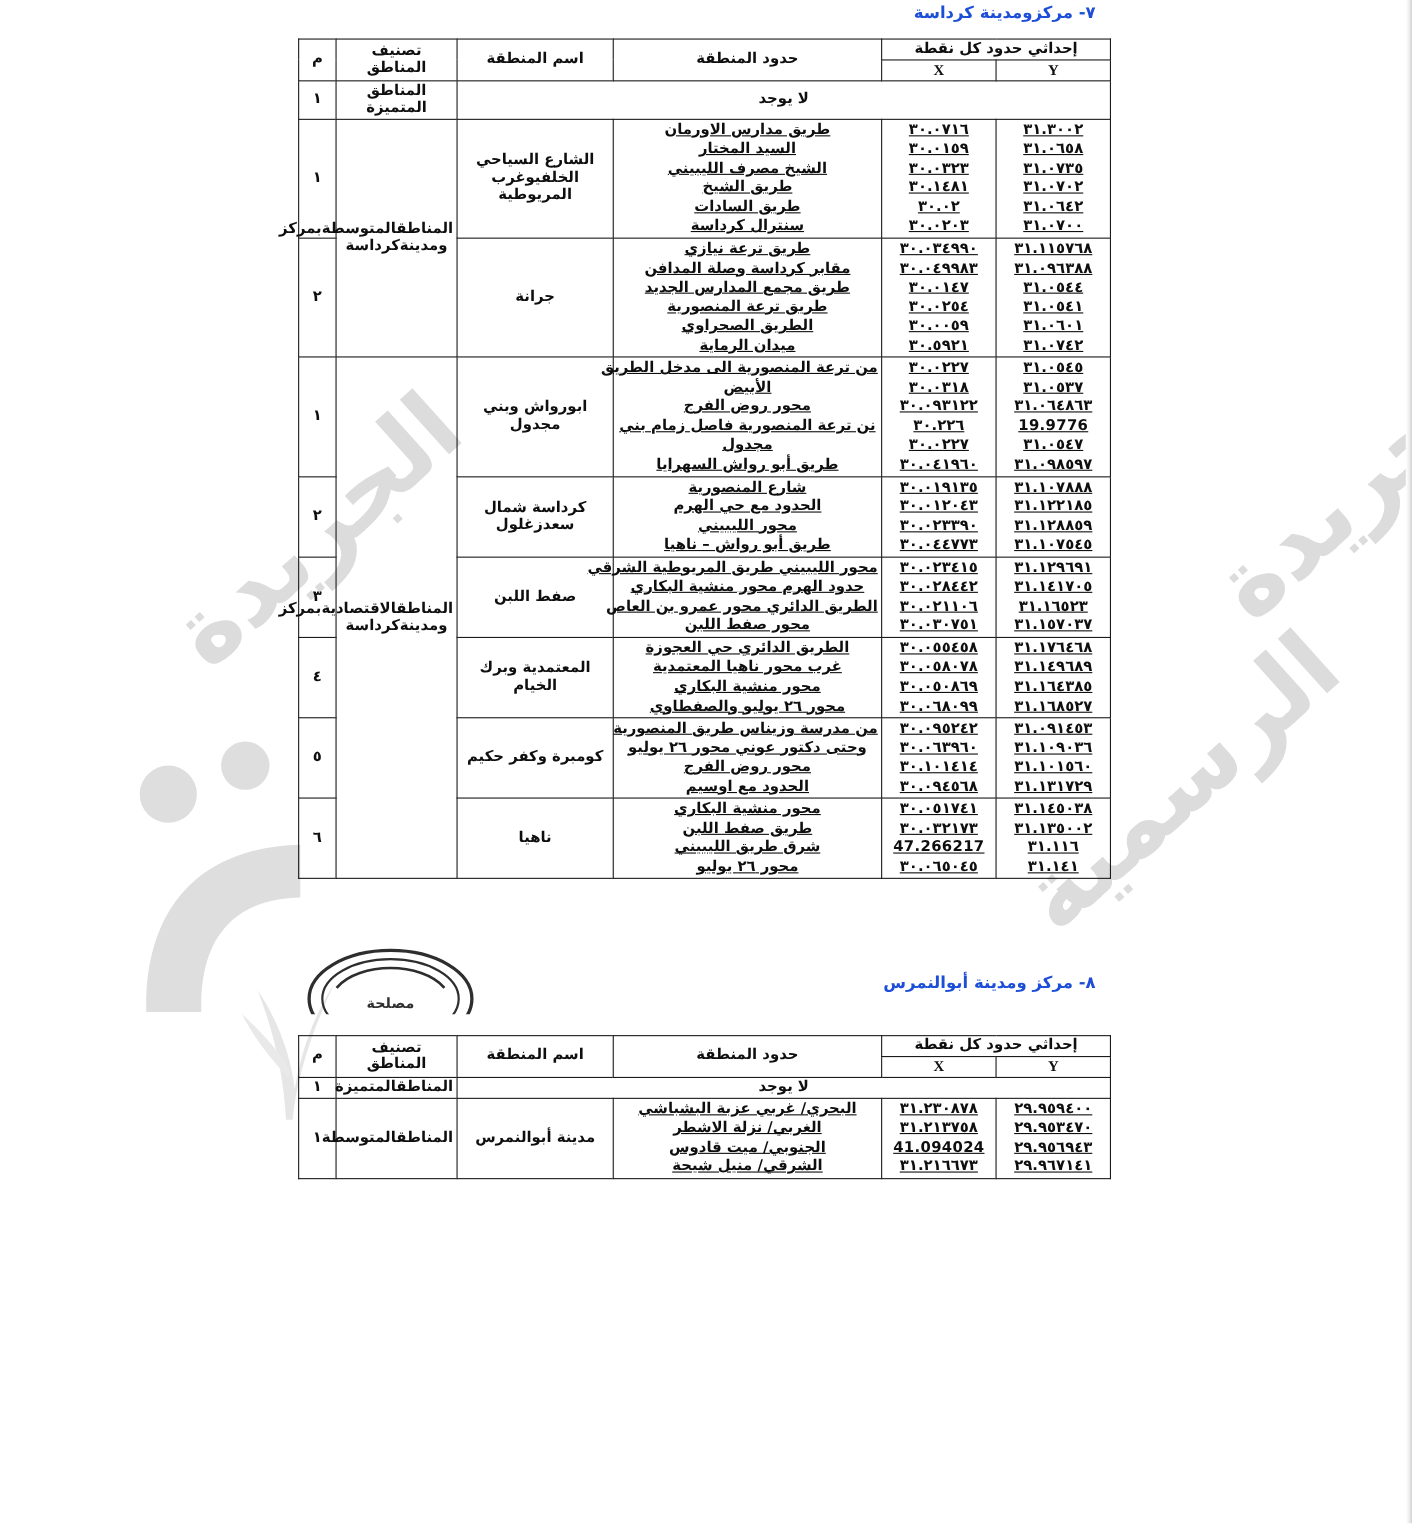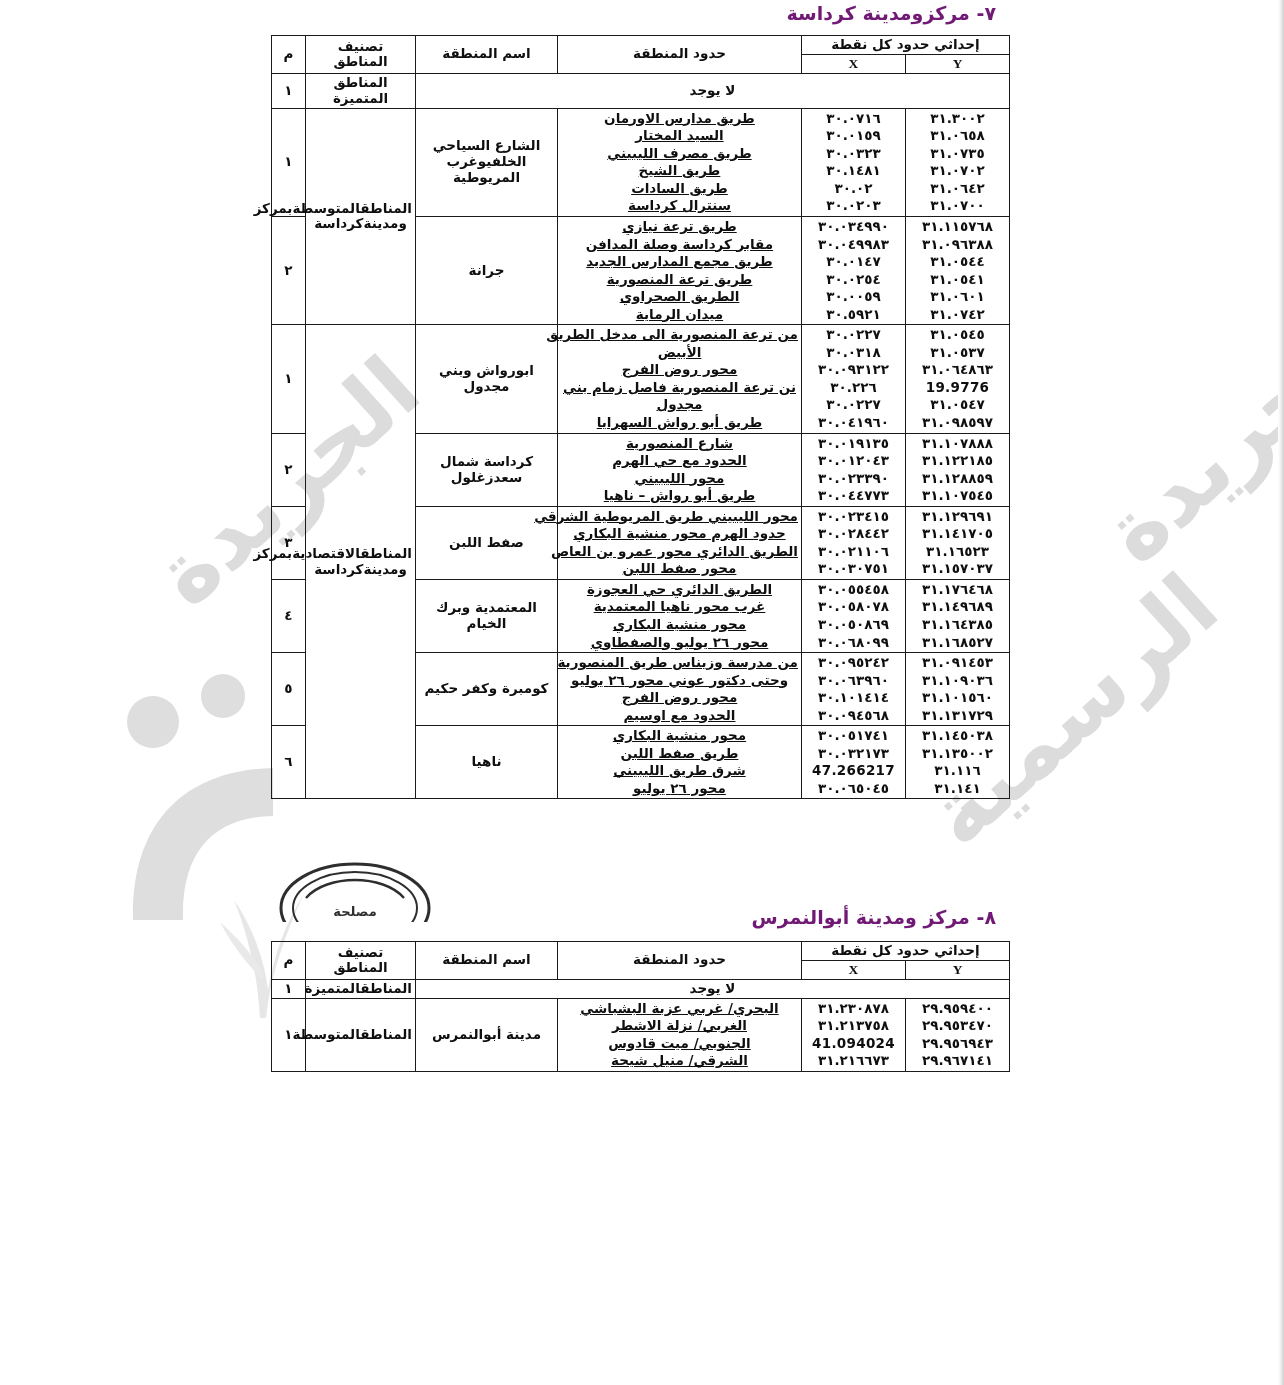--- a/index.html
+++ b/index.html
@@ -46,29 +46,29 @@
   .wm-right-1{ top:300px; right:-40px; transform:rotate(-42deg); transform-origin:right top;}
   .wm-right-2{ top:560px; right:110px; transform:rotate(-42deg); transform-origin:right top;}
   .wm-left-1{ top:555px; left:140px; transform:rotate(-42deg); transform-origin:left top;}
   .wm-logo{ top:620px; left:95px; width:260px; height:330px;}
   .wm-leaf{ top:830px; left:200px; width:120px; height:190px; opacity:.85;}
 
   
   .section-title{
     position:absolute;
     right:288px;
-    font-size:19px;
+    font-size:15px;
     font-weight:700;
-    color:#701a75;
+    color:#1d4ed8;
     letter-spacing:0;
     z-index:3;
     white-space:nowrap;
   }
   #title-7{ top:2px; }
-  #title-8{ top:906px; }
+  #title-8{ top:884px; }
 
   
   .tbl-wrap{
     position:absolute;
     z-index:2;
   }
   #table-7-wrap{ left:272px; top:35px; width:738px; }
   #table-8-wrap{ left:292px; top:941px; width:718px; }
 
   table.doc{
@@ -131,20 +131,21 @@
     display:block;
     font-size:13.5px;
     line-height:1.30;
     white-space:nowrap;
     overflow:visible;
   }
   td.numcell{
     padding:3px 6px;
     text-align:center;
     font-family:"DejaVu Sans","Liberation Sans",sans-serif;
+    text-decoration:underline;
   }
   td.numcell .ln{
     display:block;
     font-size:13.5px;
     line-height:1.30;
     letter-spacing:.3px;
     direction:ltr;
     unicode-bidi:embed;
   }
 
@@ -228,21 +229,21 @@
               <span class="ln">٣٠.٠٧١٦</span>
               <span class="ln">٣٠.٠١٥٩</span>
               <span class="ln">٣٠.٠٣٢٣</span>
               <span class="ln">٣٠.١٤٨١</span>
               <span class="ln">٣٠.٠٢</span>
               <span class="ln">٣٠.٠٢٠٣</span>
             </td>
           <td class="listcell">
               <span class="ln">طريق مدارس الاورمان</span>
               <span class="ln">السيد المختار</span>
-              <span class="ln">طريق مصرف الليبيني</span>
+              <span class="ln">الشيخ مصرف الليبيني</span>
               <span class="ln">طريق الشيخ</span>
               <span class="ln">طريق السادات</span>
               <span class="ln">سنترال كرداسة</span>
             </td>
           <td class="namecell"><span class="ln">الشارع السياحي الخلفي</span><span class="ln">وغرب المريوطية</span></td>
           <td class="classcell" rowspan="2"><span class="ln">المناطق</span><span class="ln">المتوسطة</span><span class="ln">بمركز ومدينة</span><span class="ln">كرداسة</span></td>
           <td class="seqcell">١</td>
         </tr>
         <tr>
           <td class="numcell">

